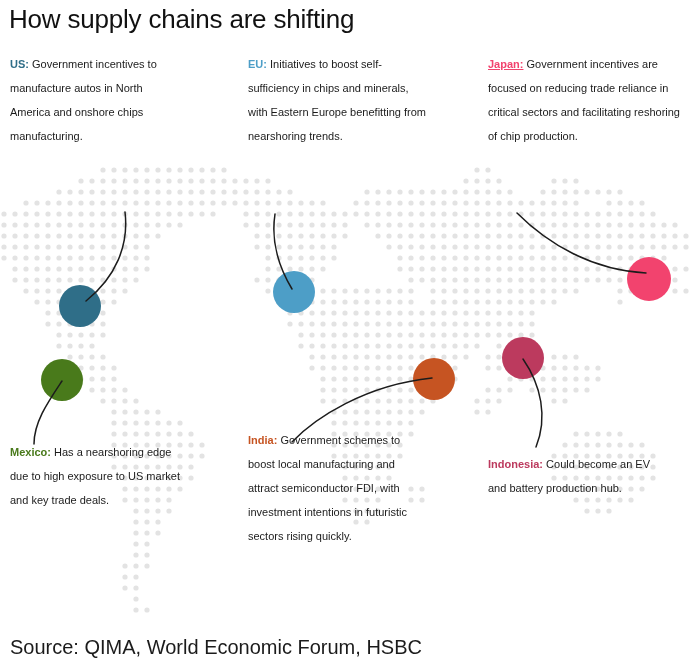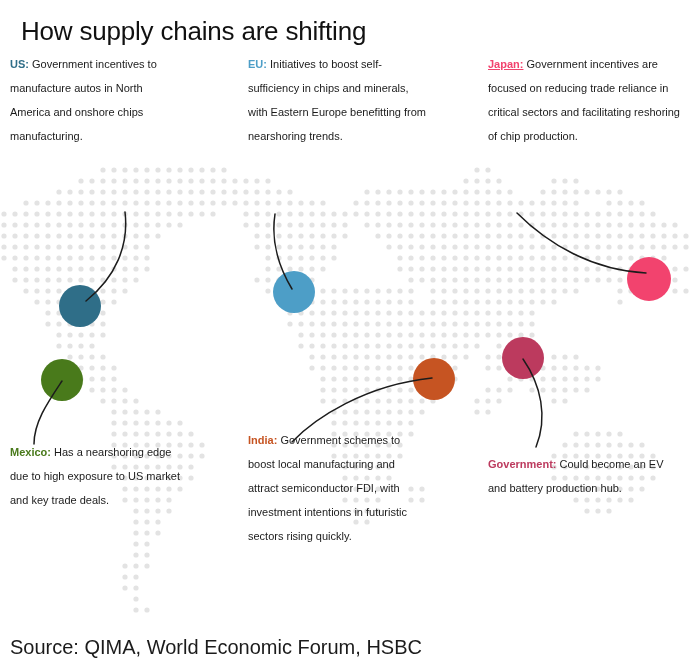--- a/index.html
+++ b/index.html
@@ -3,21 +3,21 @@
 <meta charset="utf-8">
 <style>
   html,body{margin:0;padding:0;}
   body{
     width:693px;height:660px;position:relative;overflow:hidden;
     background:#ffffff;
     font-family:"Liberation Sans",sans-serif;
   }
   svg.layer{position:absolute;left:0;top:0;}
   .title{
-    position:absolute;left:9px;top:2px;margin:12px;
+    position:absolute;left:9px;top:2px;margin:0;
     font-size:26px;line-height:34px;font-weight:400;color:#111111;
     letter-spacing:-0.2px;
   }
   .note{
     position:absolute;margin:0;
     font-size:11px;line-height:24px;color:#1b1b1b;
   }
   .note .lbl{font-weight:700;}
   #note-us{left:10px;top:52px;width:158px;}
   #note-eu{left:248px;top:52px;width:182px;}
@@ -1070,15 +1070,15 @@
 <p class="note" id="note-us"><b class="lbl" style="color: rgb(47, 110, 136);">US:</b> <span>Government incentives to manufacture autos in North America and onshore chips manufacturing.</span></p>
 
 <p class="note" id="note-eu"><b class="lbl" style="color: rgb(77, 158, 199); text-align: right;">EU:</b> <span>Initiatives to boost self-sufficiency in chips and minerals, with Eastern Europe benefitting from nearshoring trends.</span></p>
 
 <p class="note" id="note-japan"><b class="lbl" style="color: rgb(242, 67, 110); text-decoration: underline;">Japan:</b> <span>Government incentives are focused on reducing trade reliance in critical sectors and facilitating reshoring of chip production.</span></p>
 
 <p class="note" id="note-mexico"><b class="lbl" style="color: rgb(73, 122, 27);">Mexico:</b> <span>Has a nearshoring edge due to high exposure to US market and key trade deals.</span></p>
 
 <p class="note" id="note-india"><b class="lbl" style="color: rgb(198, 84, 34);">India:</b> <span>Government schemes to boost local manufacturing and attract semiconductor FDI, with investment intentions in futuristic sectors rising quickly.</span></p>
 
-<p class="note" id="note-indonesia"><b class="lbl" style="color: rgb(188, 58, 94);">Government:</b> <span>Could become an EV and battery production hub.</span></p>
+<p class="note" id="note-indonesia"><b class="lbl" style="color: rgb(188, 58, 94);">Indonesia:</b> <span>Could become an EV and battery production hub.</span></p>
 
 <div class="source">Source: QIMA, World Economic Forum, HSBC</div>
 
 </body></html>

